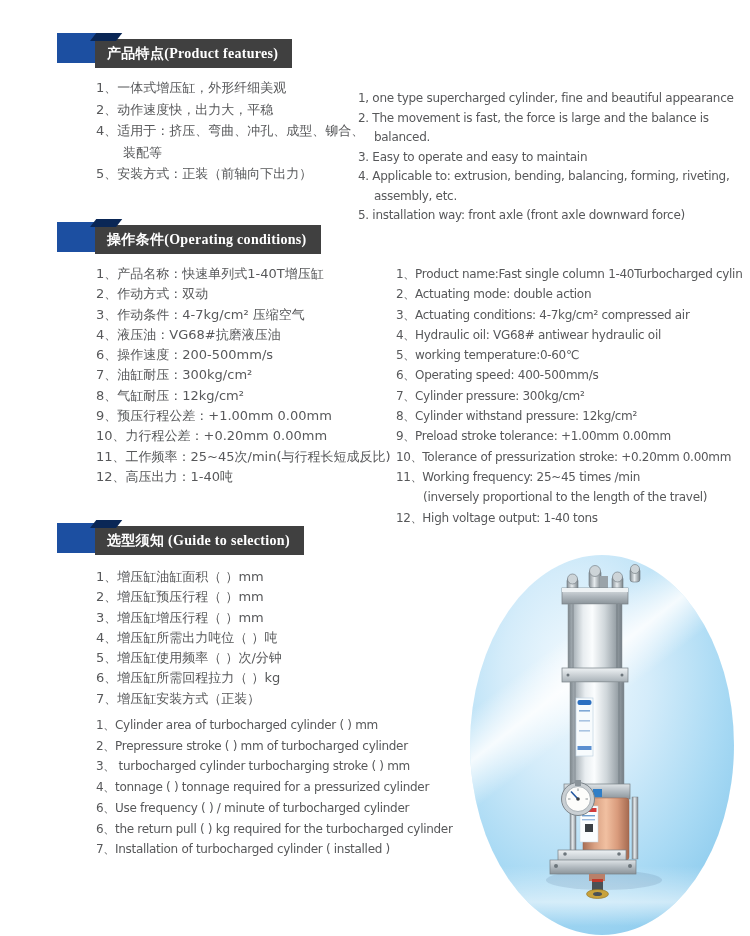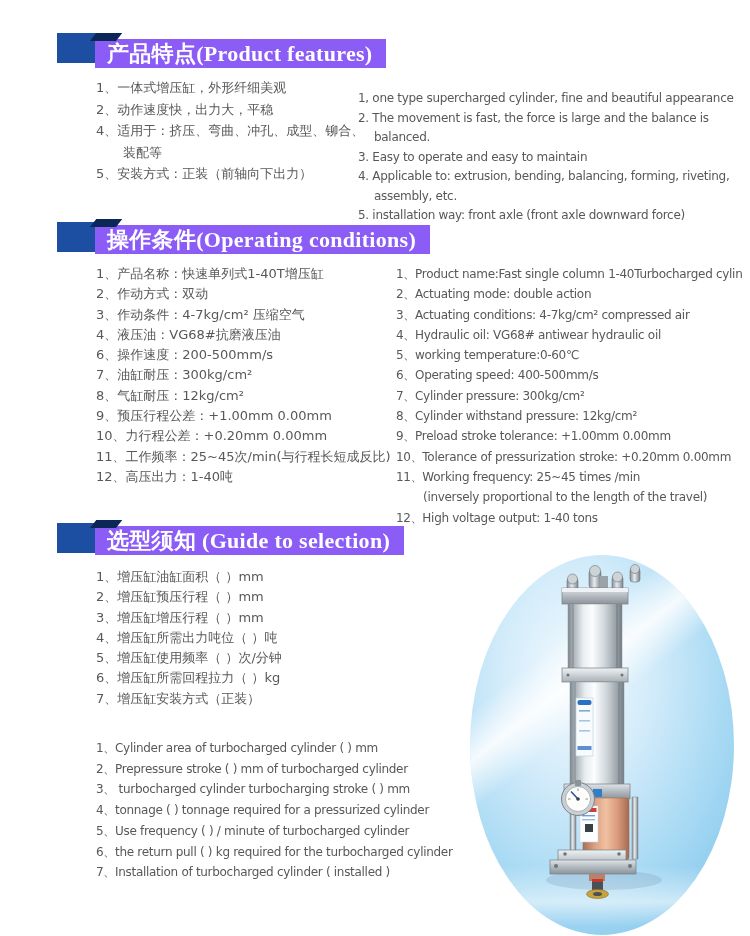--- a/index.html
+++ b/index.html
@@ -3,43 +3,43 @@
 <meta charset="utf-8">
 <style>
   html,body{margin:0;padding:0;background:#ffffff;}
   .page{
     position:relative;width:750px;height:936px;background:#ffffff;overflow:hidden;
     font-family:"DejaVu Sans","Liberation Sans",sans-serif;color:#57585a;
   }
   
   .accent{position:absolute;width:45px;height:30px;background:#1c4fa1;}
   .banner{
-    position:absolute;height:29px;line-height:29px;background:#8b5cf6;color:#ffffff;
-    font-family:"Liberation Serif","DejaVu Serif",serif;font-weight:bold;font-size:22px;
+    position:absolute;height:29px;line-height:29px;background:#404040;color:#ffffff;
+    font-family:"Liberation Serif","DejaVu Serif",serif;font-weight:bold;font-size:14px;
     padding:0 14px 0 12px;white-space:nowrap;letter-spacing:0.3px;
   }
   .banner::before{
     content:"";position:absolute;left:-5px;top:-6px;width:26px;height:8px;
     background:#0a2756;transform:skewX(-38deg);transform-origin:bottom left;
   }
   #h1-accent{left:57px;top:33px;} #h1-banner{left:95px;top:39px;}
   #h2-accent{left:57px;top:222px;} #h2-banner{left:95px;top:225px;}
   #h3-accent{left:57px;top:523px;} #h3-banner{left:95px;top:526px;}
   
   ul{position:absolute;margin:6px;padding:0;list-style:none;}
   li{white-space:pre;padding-left:27px;text-indent:-27px;}
   .cn-list{font-size:13px;}
   .en-list{font-size:12px;letter-spacing:-0.3px;}
   #s1-cn{left:90px;top:71px;line-height:21.5px;}
   #s1-en{left:352px;top:83px;line-height:19.5px;}
   #s1-en li{padding-left:16px;text-indent:-16px;}
   #s2-cn{left:90px;top:258px;line-height:20.3px;}
   #s2-en{left:390px;top:258px;line-height:20.3px;}
   #s3-cn{left:90px;top:561px;line-height:20.3px;}
-  #s3-en{left:90px;top:732px;line-height:20.7px;}
+  #s3-en{left:90px;top:709px;line-height:20.7px;}
   .photo{position:absolute;left:452px;top:548px;width:300px;height:388px;}
 </style>
 </head>
 <body>
 
 <div class="page">
 
   <div class="accent" id="h1-accent"></div>
   <div class="banner" id="h1-banner">
     <span>产品特点(Product features)</span>
@@ -105,21 +105,21 @@
       <li>4、增压缸所需出力吨位（ ）吨</li>
       <li>5、增压缸使用频率（ ）次/分钟</li>
       <li>6、增压缸所需回程拉力（ ）kg</li>
       <li>7、增压缸安装方式（正装）</li>
     </ul>
   <ul class="en-list" id="s3-en">
       <li>1、Cylinder area of turbocharged cylinder ( ) mm</li>
       <li>2、Prepressure stroke ( ) mm of turbocharged cylinder</li>
       <li>3、 turbocharged cylinder turbocharging stroke ( ) mm</li>
       <li>4、tonnage ( ) tonnage required for a pressurized cylinder</li>
-      <li>5、Use frequency ( ) / minute of turbocharged cylinder</li>
+      <li>6、Use frequency ( ) / minute of turbocharged cylinder</li>
       <li>6、the return pull ( ) kg required for the turbocharged cylinder</li>
       <li>7、Installation of turbocharged cylinder ( installed )</li>
     </ul>
 
   <svg class="photo" viewBox="0 0 300 388" aria-hidden="true">
     <defs>
       <radialGradient id="ovalGrad" cx="40%" cy="32%" r="80%">
         <stop offset="0%" stop-color="#f3fafe"></stop>
         <stop offset="35%" stop-color="#d4ecfa"></stop>
         <stop offset="70%" stop-color="#a9daf4"></stop>

